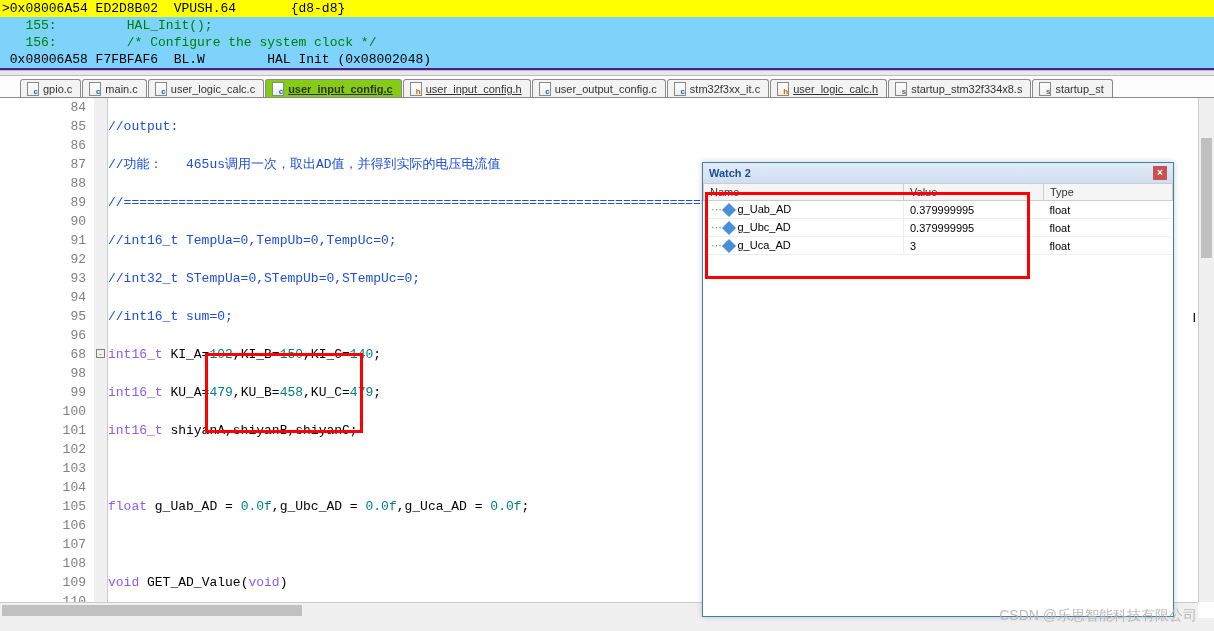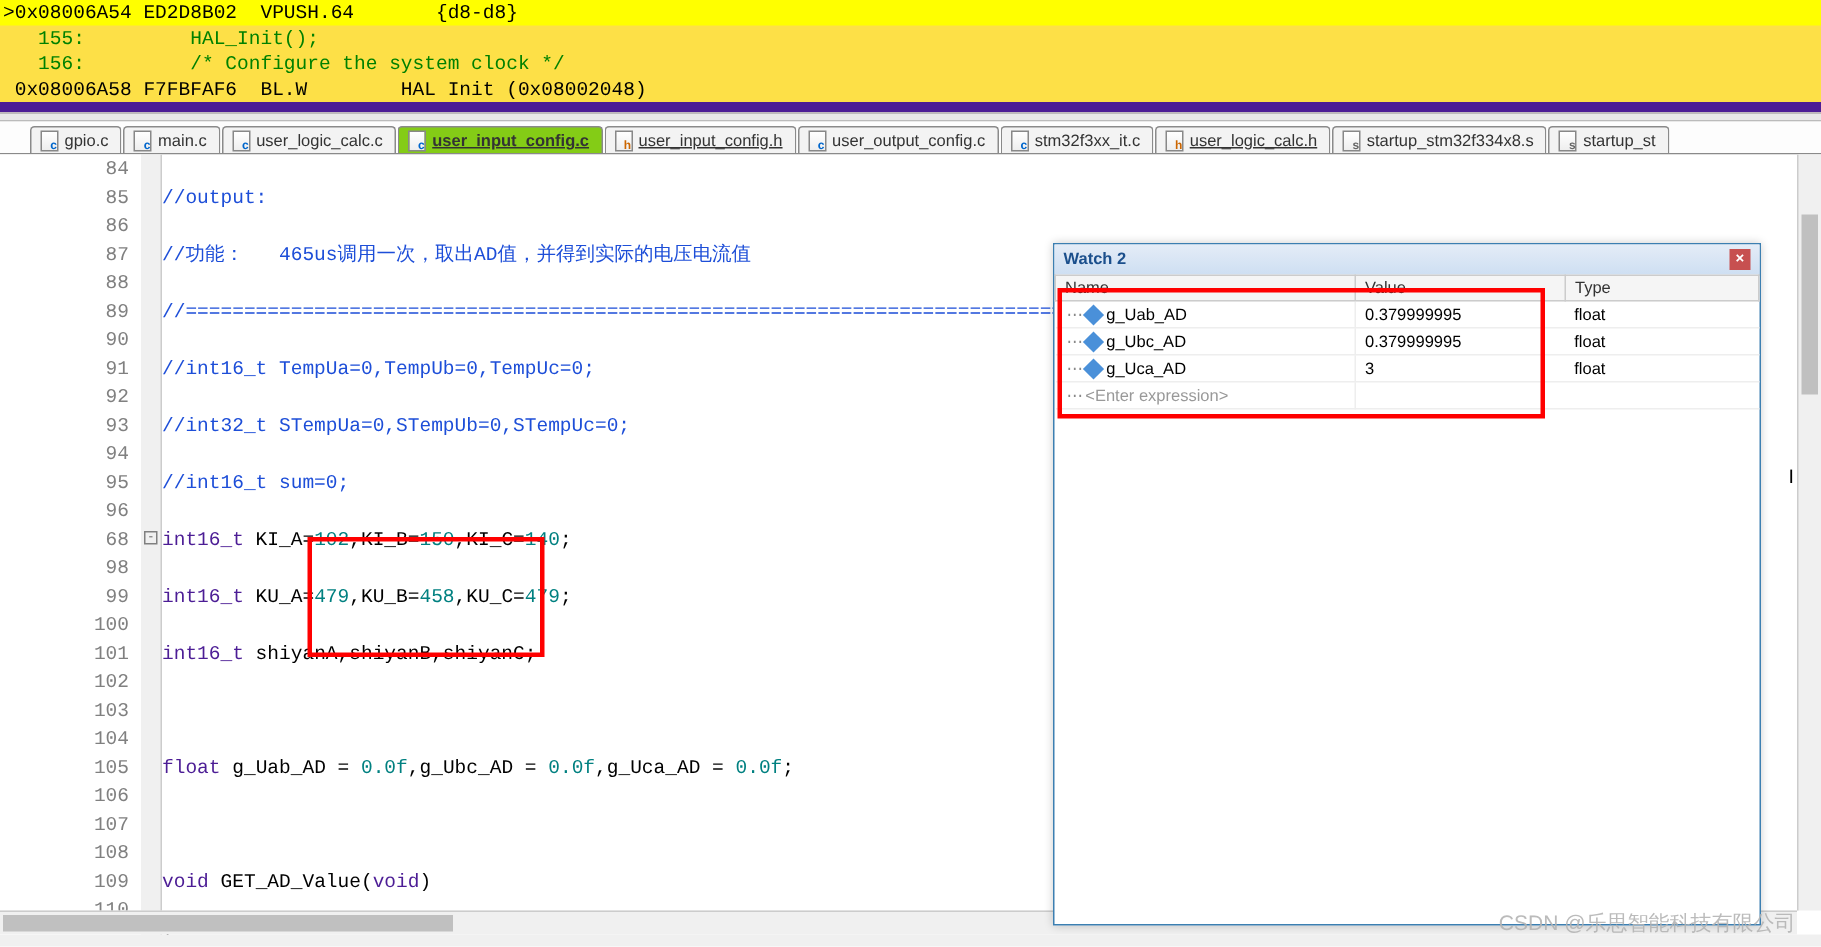--- a/index.html
+++ b/index.html
@@ -1,37 +1,37 @@
 <!DOCTYPE html>
 <html><head>
 <meta charset="utf-8">
 <style>
 * { box-sizing: border-box; margin: 0; padding: 0; }
 body { font-family: "Consolas", "Courier New", monospace; font-size: 13px; background: #f0f0f0; width: 1214px; height: 631px; overflow: hidden; position: relative; }
-.disasm { background: #fde047; border-bottom: 7px solid #4c1d95; }
+.disasm { background: #7dd3fc; border-bottom: 2px solid #4c1d95; }
 .disasm .row { white-space: pre; padding: 0 2px; line-height: 17px; }
 .disasm .hl { background: #ffff00; }
 .disasm .src { color: #008000; }
 .tabbar { background: #fdfdfd; border-bottom: 1px solid #8a8a8a; height: 22px; display: flex; align-items: flex-end; padding-left: 20px; }
 .tab { display: flex; align-items: center; gap: 4px; padding: 2px 8px 1px 6px; border: 1px solid #8a8a8a; border-bottom: none; border-radius: 3px 3px 0 0; margin-right: 1px; background: #f3f3f3; font-family: Liberation Sans, sans-serif; font-size: 11px; color: #333; cursor: pointer; white-space: nowrap; }
 .tab.active { background: #84cc16; font-weight: bold; text-decoration: underline; }
 .tab.header { text-decoration: underline; }
 .ficon { width: 12px; height: 14px; border: 1px solid #888; background: linear-gradient(#fff,#eee); position: relative; }
 .ficon.c::after { content:"c"; position:absolute; bottom:-1px; right:0; font-size:8px; color:#0066cc; font-weight:bold;}
 .ficon.h::after { content:"h"; position:absolute; bottom:-1px; right:0; font-size:8px; color:#cc6600; font-weight:bold;}
 .ficon.s::after { content:"s"; position:absolute; bottom:-1px; right:0; font-size:8px; color:#666; font-weight:bold;}
 .editor-wrap { position: relative; background: #fff; height: 520px; }
 .editor { display: flex; height: 100%; }
 .gutter { width: 94px; background: #fff; text-align: right; color: #808080; padding-right: 8px; border-right: 0; }
 .gutter .ln { line-height: 19px; }
 .margin { width: 14px; background: #f0f0f0; border-right: 1px solid #ccc; }
 .margin .m { height: 19px; position: relative; }
 .margin .fold { position:absolute; left:2px; top:4px; width:9px; height:9px; border:1px solid #808080; font-size:8px; line-height:7px; text-align:center; color:#606060;}
 .code { flex: 1; white-space: pre; line-height: 19px; color: #000; overflow: hidden; }
-.kw { color: #4c1d95; }
+.kw { color: #8b5cf6; }
 .cm { color: #1d4ed8; }
 .nm { color: #008080; }
 .scrollbar-v { position:absolute; right:0; top:0; bottom:16px; width:16px; background:#f0f0f0; border-left:1px solid #ccc;}
 .scrollbar-v .thumb { position:absolute; left:2px; right:2px; top:40px; height:120px; background:#c0c0c0;}
 .scrollbar-h { position:absolute; left:0; right:16px; bottom:0; height:16px; background:#f0f0f0; border-top:1px solid #ccc;}
 .scrollbar-h .thumb { position:absolute; top:2px; bottom:2px; left:2px; width:300px; background:#c0c0c0;}
 .redbox1 { position:absolute; border:3px solid #ff0000; left:205px; top:255px; width:158px; height:80px; pointer-events:none;}
 .redbox2 { position:absolute; border:3px solid #ff0000; left:705px; top:192px; width:325px; height:87px; pointer-events:none; z-index:20;}
 .watch { position:absolute; left:702px; top:162px; width:472px; height:455px; background:#fff; border:1px solid #3c7fb1; box-shadow:0 0 6px rgba(0,0,0,.2); z-index:10; font-family:Tahoma,sans-serif; font-size:11px;}
 .watch .title { background:linear-gradient(#e4ecf7,#cedff2); padding:3px 6px; font-weight:bold; color:#1b4f8c; display:flex; justify-content:space-between; align-items:center;}
@@ -226,24 +226,19 @@
     <tr>
           <td class="name"><span class="dot">⋯</span><span class="diamond"></span><span>g_Ubc_AD</span></td>
           <td>0.379999995</td>
           <td>float</td>
         </tr>
     <tr>
           <td class="name"><span class="dot">⋯</span><span class="diamond"></span><span>g_Uca_AD</span></td>
           <td>3</td>
           <td>float</td>
         </tr>
-    <tr>
-          <td class="name placeholder"><span class="dot">⋯</span><span>&lt;Enter expression&gt;</span></td>
-          <td></td>
-          <td></td>
-        </tr>
   </tbody>
     </table>
 </div>
 <div class="redbox2"></div>
 
 <div class="caret">I</div>
 <div class="watermark">CSDN @乐思智能科技有限公司</div>
 
 </body></html>

